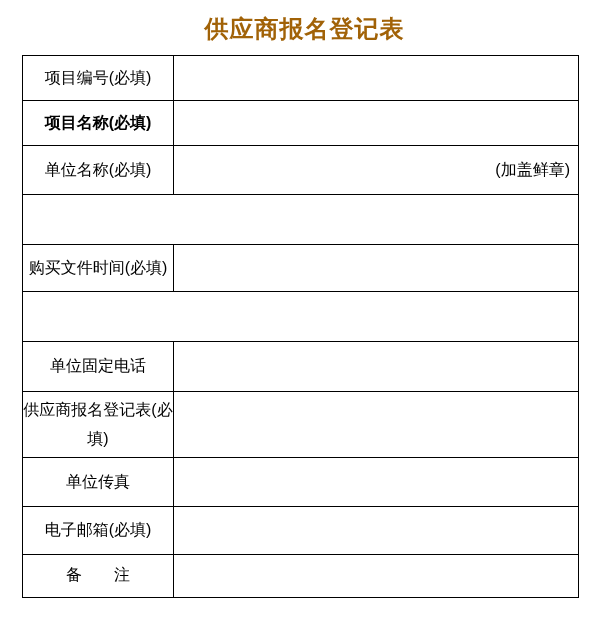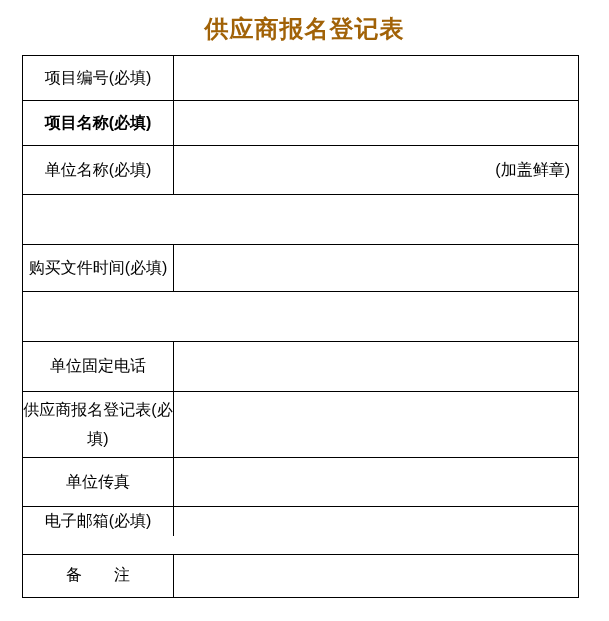--- a/index.html
+++ b/index.html
@@ -46,21 +46,21 @@
   .row:last-child { border-bottom: none; }
   .row:nth-child(1)  { height: 45px; }
   .row:nth-child(2)  { height: 45px; font-weight: bold; }
   .row:nth-child(3)  { height: 49px; }
   .row:nth-child(4)  { height: 50px; }
   .row:nth-child(5)  { height: 47px; gap: 16px; }
   .row:nth-child(6)  { height: 50px; }
   .row:nth-child(7)  { height: 50px; }
   .row:nth-child(8)  { height: 66px; }
   .row:nth-child(9)  { height: 49px; justify-content: flex-end; }
-  .row:nth-child(10) { height: 48px; flex-direction: column; }
+  .row:nth-child(10) { height: 48px; }
   .row:nth-child(11) { height: 42px; font-family: Liberation Mono, monospace; }
   .cell {
     box-sizing: border-box;
     font-size: 16px;
     color: #000000;
   }
   .cell.label {
     width: 151px;
     border-right: 1px solid #000000;
     display: flex;

